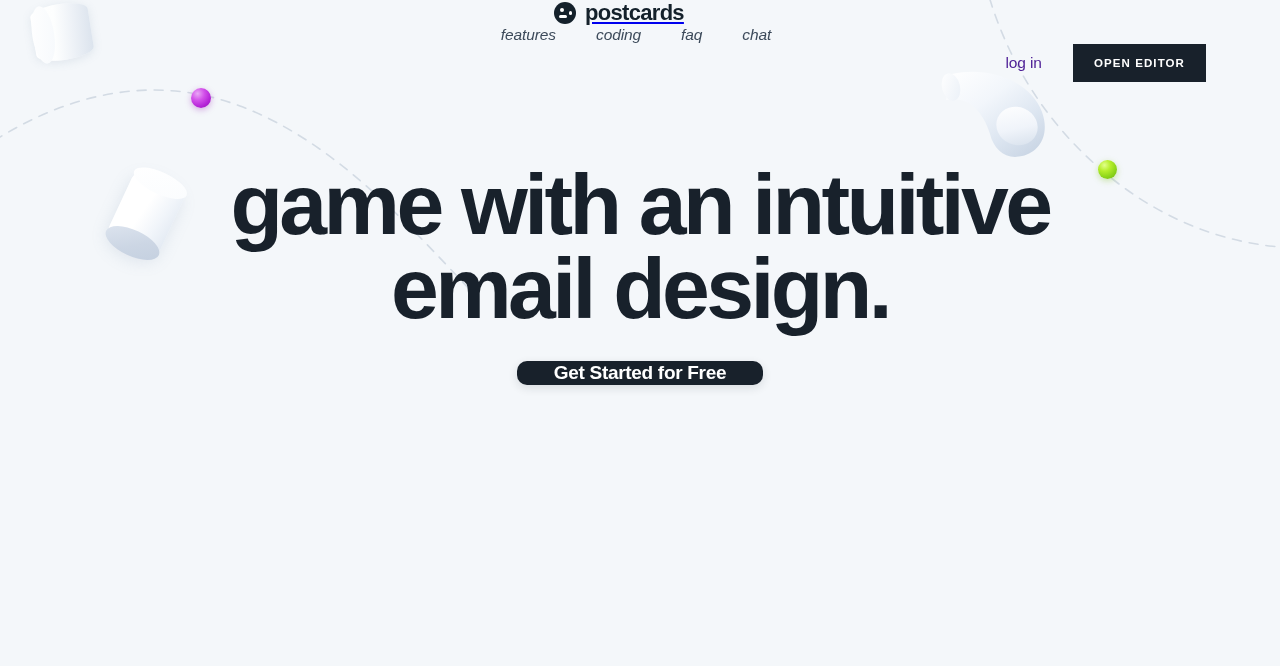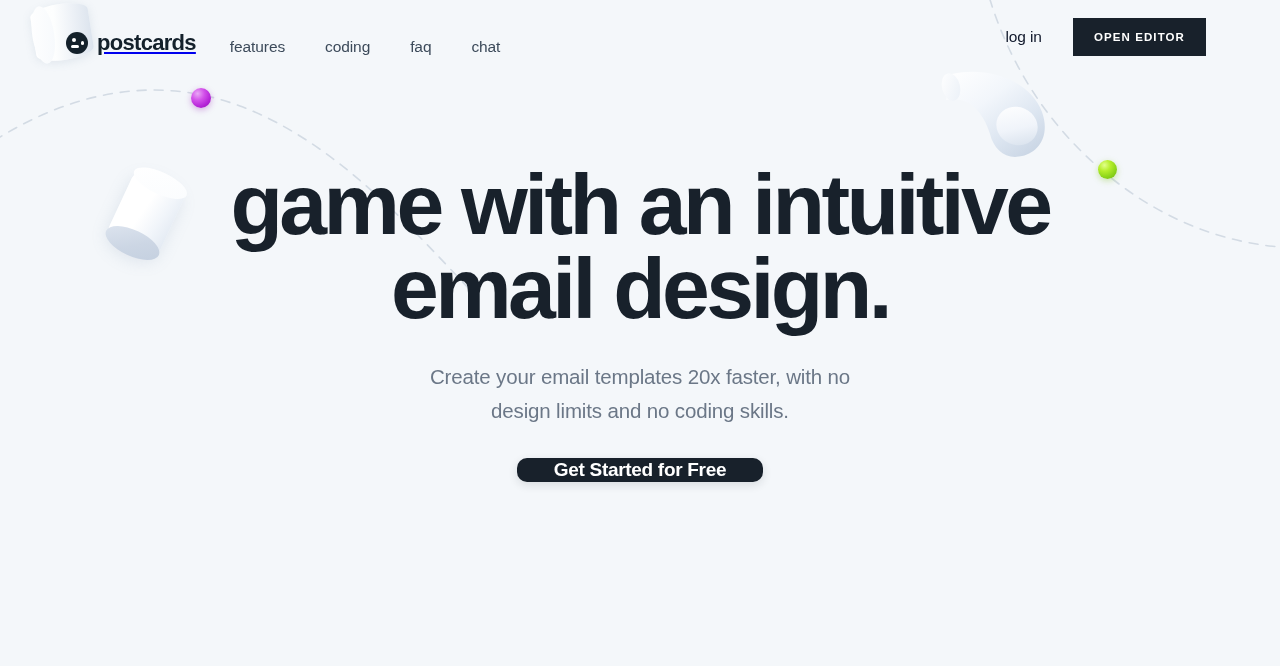--- a/index.html
+++ b/index.html
@@ -66,22 +66,22 @@
   .sphere-green {
     left:1098px; top:160px; width:19px; height:19px;
     background:
       radial-gradient(circle at 34% 27%, #e2ff8c 0%, #b6ee2c 32%, #8ad319 66%, #6fb011 100%);
     box-shadow:0 2px 6px rgba(120,190,20,.35);
   }
 
   
   .header {
     position:relative; z-index:5;
-    display:flex; align-items:flex-end;
-    height:56px; padding:0 74px 0 66px;
+    display:flex; align-items:center;
+    height:56px; padding:0 74px 0 66px;flex-direction:column;
   }
   .brand { display:flex; align-items:center; gap:9px; margin-right:34px; }
   .brand-mark {
     width:22px; height:22px; border-radius:50%;
     background:#14212b;
     position:relative; flex:none;
   }
   .brand-mark .eye{
     position:absolute; width:4px; height:4px; border-radius:50%;
     background:#fff; left:5.5px; top:6px;
@@ -91,28 +91,28 @@
     background:#fff; left:5px; top:13px;
   }
   .brand-mark .dot{
     position:absolute; width:3.5px; height:3.5px; border-radius:50%;
     background:#fff; right:4px; top:9px;
   }
   .brand-name {
     font-size:22px; font-weight:700; color:#14212b;
     letter-spacing:-.7px;
   }
-  .nav { display:flex; align-items:center; gap:40px; }
+  .nav { display:flex; align-items:center; gap:40px;font-style:italic; }
   .nav a {
     font-size:15.5px; color:#3c4a5a; text-decoration:none;
     letter-spacing:-.1px;
   }
   .header-right { margin-left:auto; display:flex; align-items:center; gap:31px; }
   .login {
-    font-size:15.5px; color:#0f172a; text-decoration:none; letter-spacing:-.1px;
+    font-size:15.5px; color:#4c1d95; text-decoration:none; letter-spacing:-.1px;
   }
   .btn-editor {
     background:#18212b; color:#fff;
     font-size:11.5px; font-weight:700; letter-spacing:1.1px;
     padding:13px 21px; border:none; border-radius:0;
     cursor:pointer;
   }
 
   
   .hero { position:relative; z-index:4; text-align:center; margin-top:106px; }
@@ -239,23 +239,19 @@
     </div>
   </header>
 
   <main class="hero">
 
     <h1 class="headline">
       <span class="line">game with an intuitive</span>
       <span class="line">email design.</span>
     </h1>
 
-    <p class="subhead">
-      <span class="sline">Create your email templates 20x faster, with no</span>
-      <span class="sline">design limits and no coding skills.</span>
-    </p>
 
     <div class="cta-wrap">
       <button class="btn-cta">Get Started for Free</button>
     </div>
 
   </main>
 </div>
 
 </body></html>

